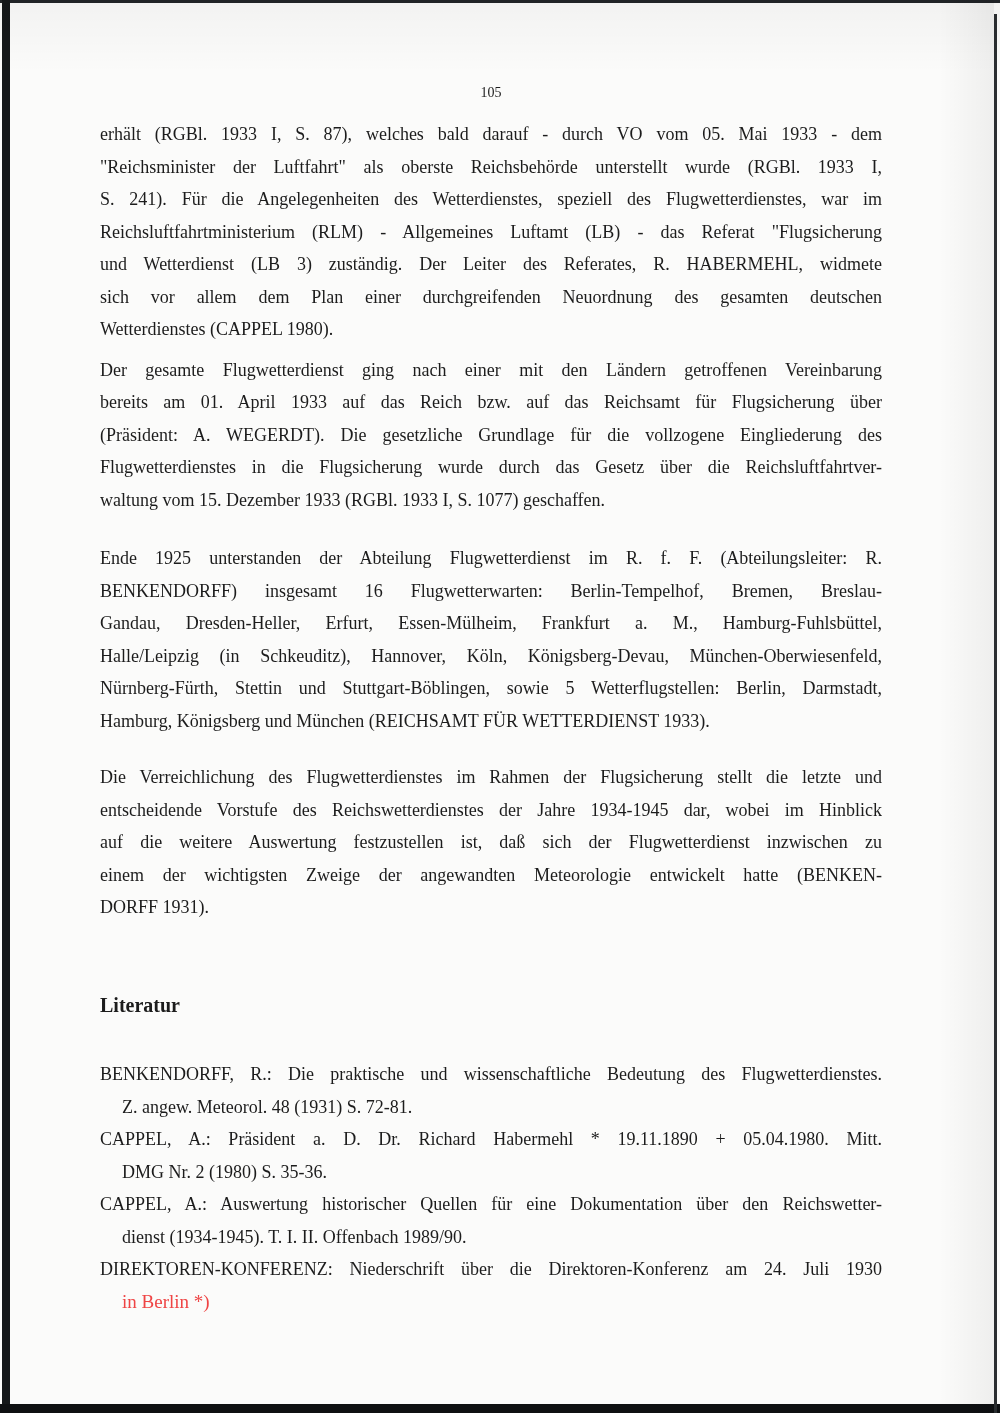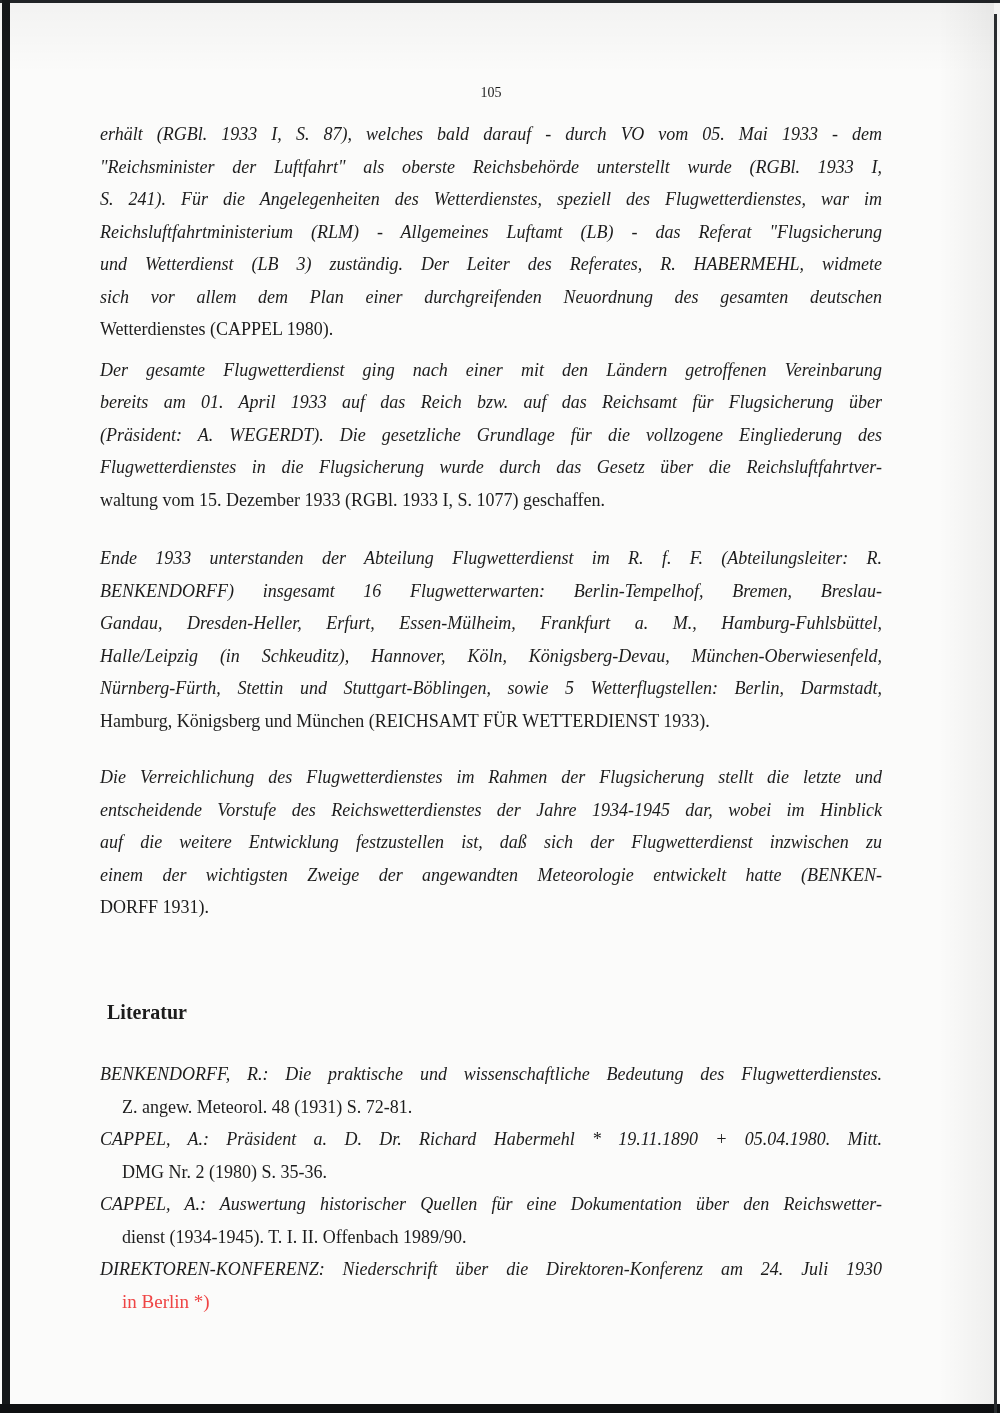--- a/index.html
+++ b/index.html
@@ -75,32 +75,31 @@
   }
   .paragraph { margin: 0; }
   .paragraph + .paragraph { margin-top: 8px; }
   .paragraph:nth-child(3) { margin-top: 26px; }
   .paragraph:nth-child(4) { margin-top: 24px; }
 
   .line { min-height: 32.5px; }
   .jline {
     text-align: justify;
     text-align-last: justify;
-    font-style: italic;
   }
   .lline {
     text-align: left;
     text-align-last: left;
   }
 
   .literature-heading {
     position: absolute;
     top: 990px;
     left: 100px;
-    margin: 7px;
+    margin: 0;
     font-size: 20px;
     font-weight: bold;
     line-height: 30px;
   }
 
   .literature-entries {
     position: absolute;
     top: 1058px;
     left: 100px;
     width: 782px;
@@ -137,31 +136,31 @@
       <div class="line lline">Wetterdienstes (CAPPEL 1980).</div>
     </div>
     <div class="paragraph">
       <div class="line jline">Der gesamte Flugwetterdienst ging nach einer mit den Ländern getroffenen Vereinbarung</div>
       <div class="line jline">bereits am 01. April 1933 auf das Reich bzw. auf das Reichsamt für Flugsicherung über</div>
       <div class="line jline">(Präsident: A. WEGERDT). Die gesetzliche Grundlage für die vollzogene Eingliederung des</div>
       <div class="line jline">Flugwetterdienstes in die Flugsicherung wurde durch das Gesetz über die Reichsluftfahrtver-</div>
       <div class="line lline">waltung vom 15. Dezember 1933 (RGBl. 1933 I, S. 1077) geschaffen.</div>
     </div>
     <div class="paragraph">
-      <div class="line jline">Ende 1933 unterstanden der Abteilung Flugwetterdienst im R. f. F. (Abteilungsleiter: R.</div>
+      <div class="line jline">Ende 1925 unterstanden der Abteilung Flugwetterdienst im R. f. F. (Abteilungsleiter: R.</div>
       <div class="line jline">BENKENDORFF) insgesamt 16 Flugwetterwarten: Berlin-Tempelhof, Bremen, Breslau-</div>
       <div class="line jline">Gandau, Dresden-Heller, Erfurt, Essen-Mülheim, Frankfurt a. M., Hamburg-Fuhlsbüttel,</div>
       <div class="line jline">Halle/Leipzig (in Schkeuditz), Hannover, Köln, Königsberg-Devau, München-Oberwiesenfeld,</div>
       <div class="line jline">Nürnberg-Fürth, Stettin und Stuttgart-Böblingen, sowie 5 Wetterflugstellen: Berlin, Darmstadt,</div>
       <div class="line lline">Hamburg, Königsberg und München (REICHSAMT FÜR WETTERDIENST 1933).</div>
     </div>
     <div class="paragraph">
       <div class="line jline">Die Verreichlichung des Flugwetterdienstes im Rahmen der Flugsicherung stellt die letzte und</div>
       <div class="line jline">entscheidende Vorstufe des Reichswetterdienstes der Jahre 1934-1945 dar, wobei im Hinblick</div>
-      <div class="line jline">auf die weitere Entwicklung festzustellen ist, daß sich der Flugwetterdienst inzwischen zu</div>
+      <div class="line jline">auf die weitere Auswertung festzustellen ist, daß sich der Flugwetterdienst inzwischen zu</div>
       <div class="line jline">einem der wichtigsten Zweige der angewandten Meteorologie entwickelt hatte (BENKEN-</div>
       <div class="line lline">DORFF 1931).</div>
     </div>
   </div>
 
 <h2 class="literature-heading">Literatur</h2>
 
 <div class="literature-entries" id="bib-entries">
     <div class="entry">
       <div class="line jline">BENKENDORFF, R.: Die praktische und wissenschaftliche Bedeutung des Flugwetterdienstes.</div>

